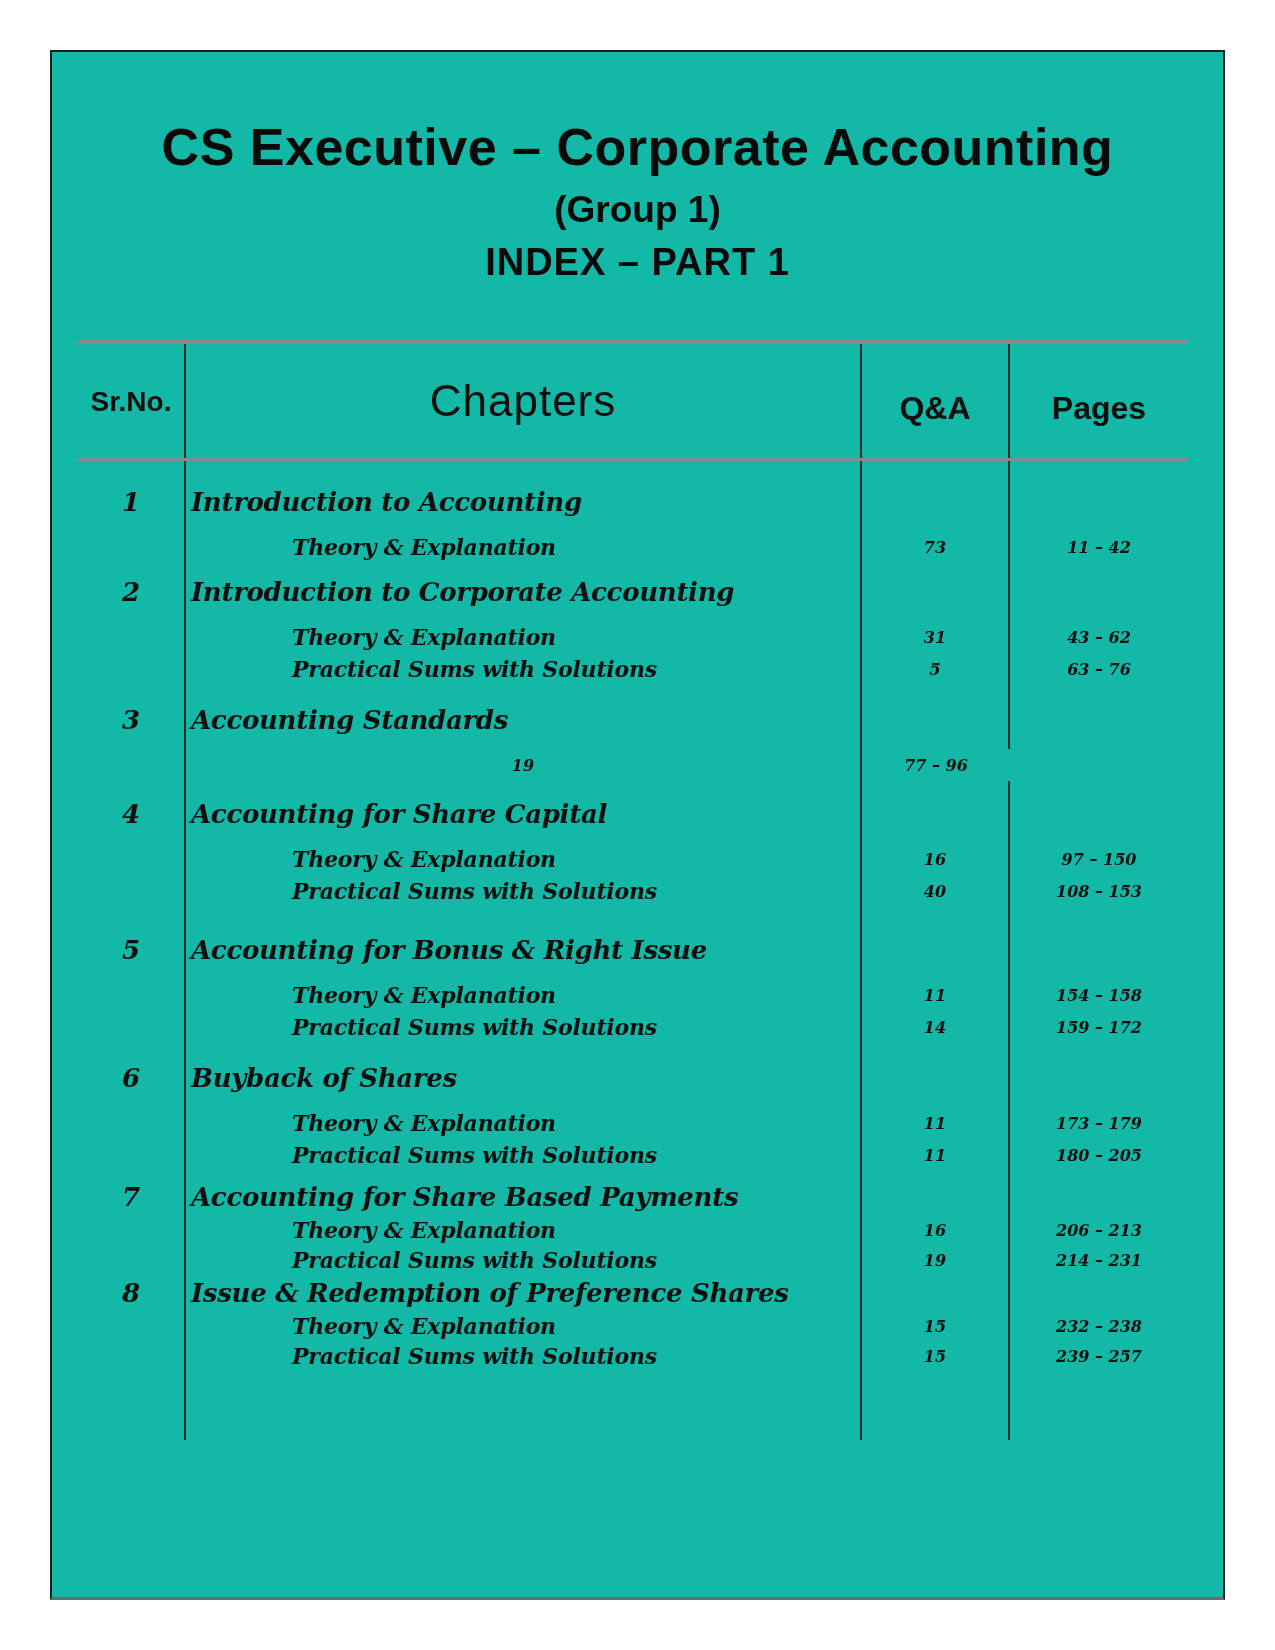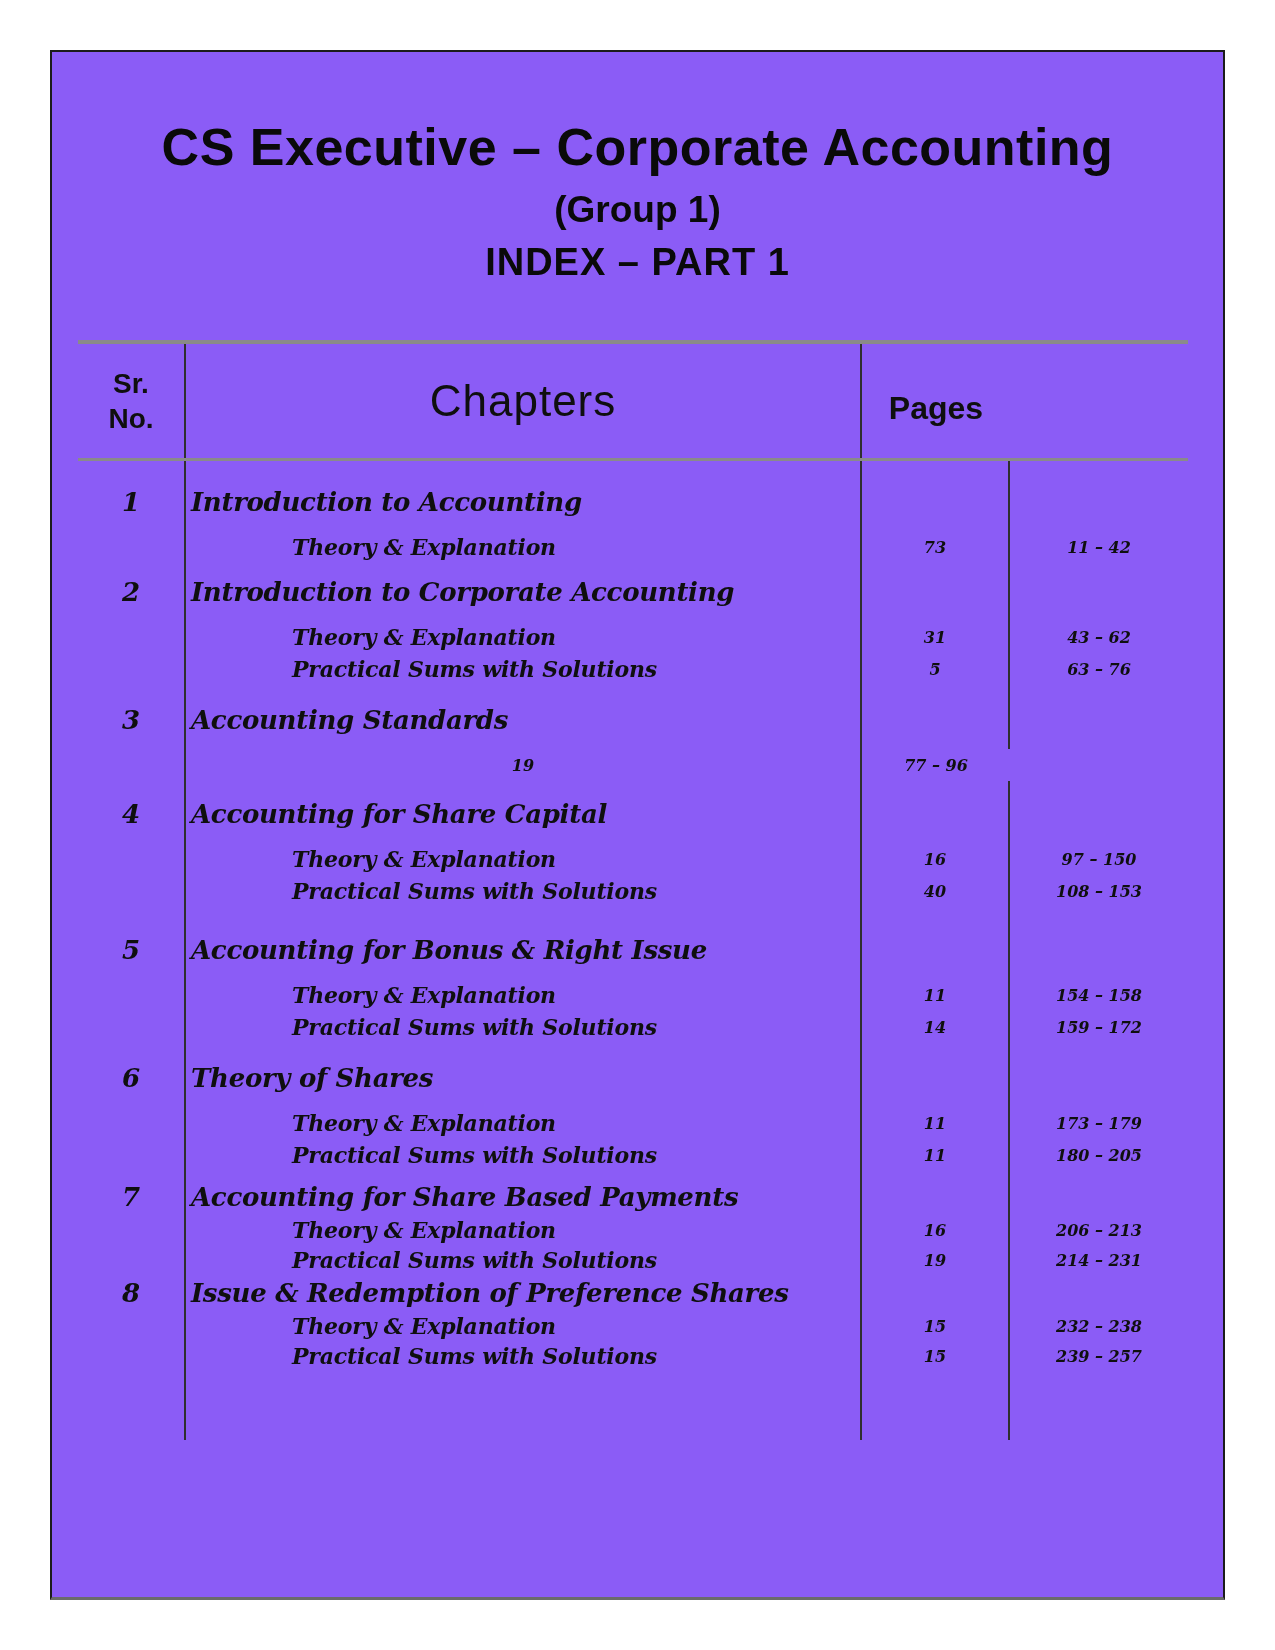--- a/index.html
+++ b/index.html
@@ -12,21 +12,21 @@
     color: #0f0f0f;
   }
   .page {
     position: relative;
     box-sizing: border-box;
     width: 1175px;
     height: 1550px;
     margin: 50px auto 0 auto;
     border: 2px solid #1c1c1c;
     border-bottom: 3px solid #6b6b6b;
-    background: #8b5cf6;
+    background: #14b8a6;
   }
   
   .page-header { padding-top: 66px; text-align: center; }
   .doc-title {
     margin: 0;
     font-size: 52px;
     line-height: 1.15;
     font-weight: 700;
     letter-spacing: 0.5px;
     color: #0a0a0a;
@@ -62,21 +62,21 @@
   .bR { border-right: 2px solid #2f2f2f; }
   
   .thead {
     height: 121px;
     box-sizing: border-box;
     border-top: 4px solid var(--rule-gray, #8a8a8a);
     border-bottom: 3px solid var(--rule-gray, #8a8a8a);
   }
   .thead .cell { justify-content: center; }
   .th-sr {
-    flex-direction: column;
+    flex-direction: row;
     justify-content: center;
     font-size: 28px;
     font-weight: 700;
     line-height: 1.25;
   }
   .th-chapters { font-size: 44px; font-weight: 400; letter-spacing: 1px; }
   .th-qa, .th-pages { font-size: 32px; font-weight: 700; padding-top: 14px; }
   
   .tbody { font-family: "DejaVu Serif", serif; font-style: italic; font-weight: 700; }
   .title-row { }
@@ -112,20 +112,21 @@
     <div class="doc-index-heading">INDEX – PART 1</div>
   </div>
 
   <div class="toc">
     <div class="grid-row thead">
       <div class="cell bR th-sr">
         <span>Sr.</span>
         <span>No.</span>
       </div>
       <div class="cell bR th-chapters">Chapters</div>
+      <div class="cell bR th-qa">Q&amp;A</div>
       <div class="cell th-pages">Pages</div>
     </div>
     <div class="tbody" id="tbody">
         <div class="grid-row spacer-row" style="height: 20px;">
           <div class="cell bR"></div>
           <div class="cell bR"></div>
           <div class="cell bR"></div>
           <div class="cell"></div>
         </div>
         <div class="grid-row title-row" style="height: 42px;">
@@ -260,21 +261,21 @@
           <div class="cell pages-cell">159 – 172</div>
         </div>
         <div class="grid-row spacer-row" style="height: 14px;">
           <div class="cell bR"></div>
           <div class="cell bR"></div>
           <div class="cell bR"></div>
           <div class="cell"></div>
         </div>
         <div class="grid-row title-row" style="height: 42px;">
           <div class="cell bR sr-cell">6</div>
-          <div class="cell bR chapter-cell">Theory of Shares</div>
+          <div class="cell bR chapter-cell">Buyback of Shares</div>
           <div class="cell bR"></div>
           <div class="cell"></div>
         </div>
         <div class="grid-row spacer-row" style="height: 8px;">
           <div class="cell bR"></div>
           <div class="cell bR"></div>
           <div class="cell bR"></div>
           <div class="cell"></div>
         </div>
         <div class="grid-row sub-row" style="height: 32px;">

